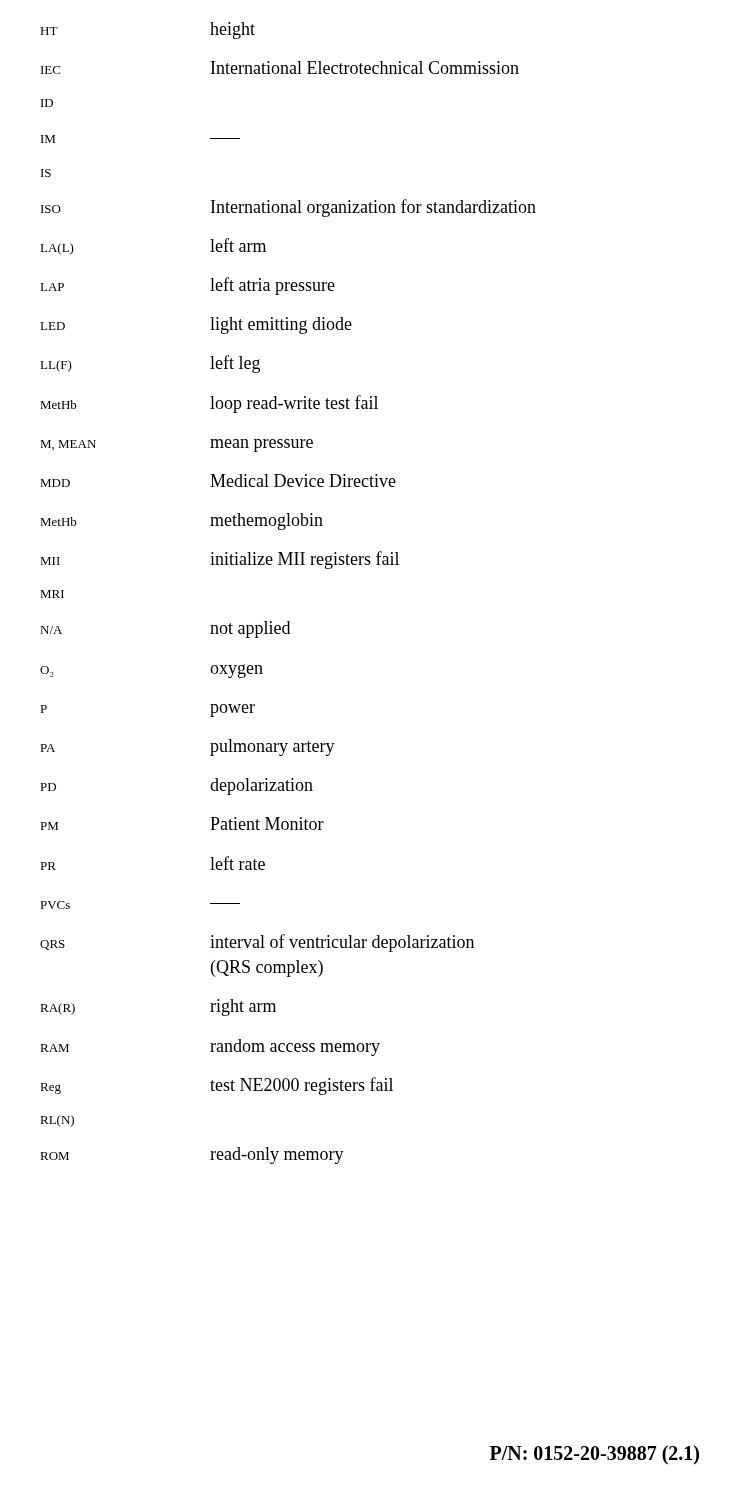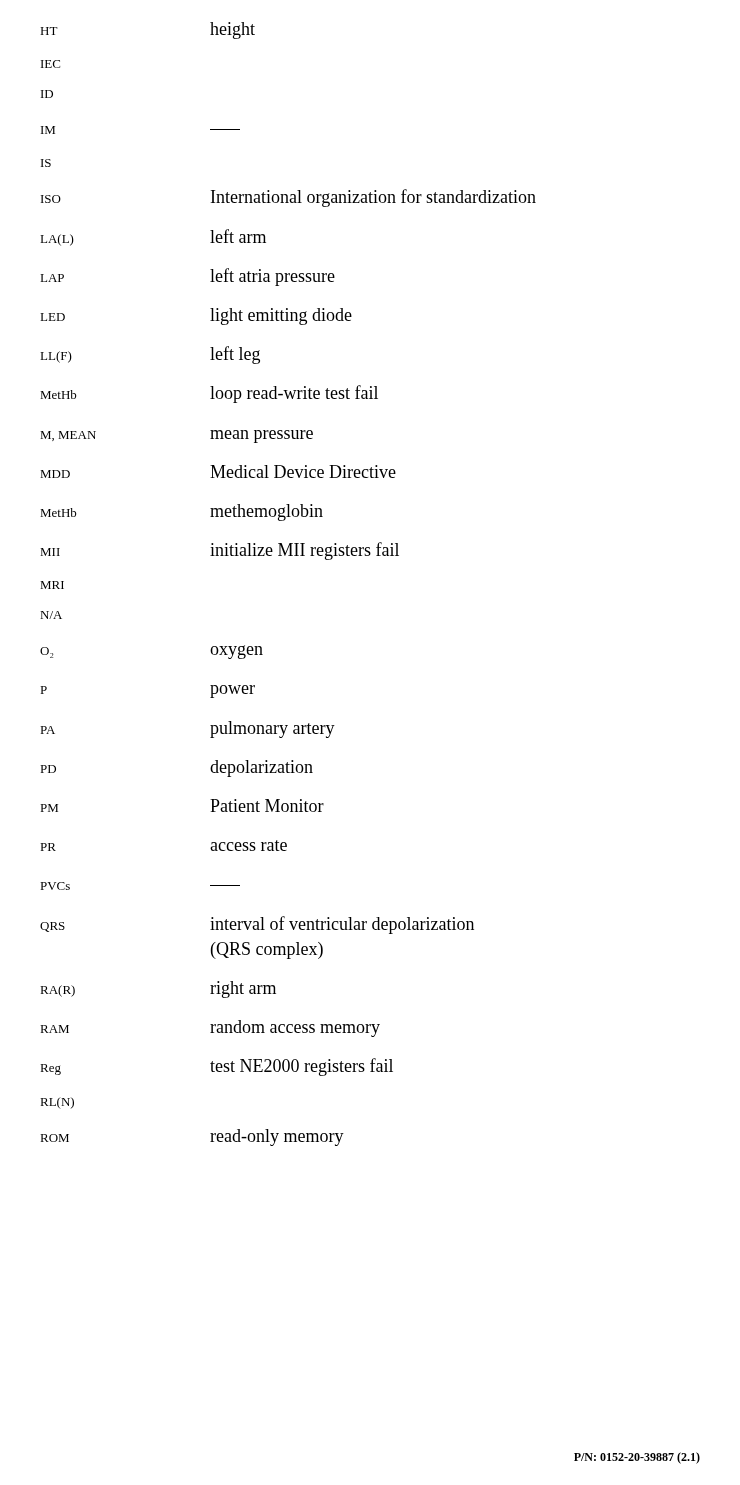--- a/index.html
+++ b/index.html
@@ -43,35 +43,36 @@
       height: 1px;
       background: #000;
       vertical-align: middle;
       margin-top: -2px;
     }
 
     .footer {
       position: absolute;
       bottom: 20px;
       right: 40px;
-      font-size: 12px;
+      font-size: 20px;
       font-weight: bold;
     }
   </style>
 </head>
 <body>
 
 <div>
 
 <div class="glossary-row">
       <div class="term-col">HT</div>
       <div class="definition-col">height</div>
     </div>
     <div class="glossary-row">
       <div class="term-col">IEC</div>
+      <div class="definition-col">International Electrotechnical Commission</div>
     </div>
     <div class="glossary-row">
       <div class="term-col">ID</div>
       <div class="definition-col"></div>
     </div>
     <div class="glossary-row">
       <div class="term-col">IM</div>
       <div class="definition-col"><span class="dash"></span></div>
     </div>
     <div class="glossary-row">
@@ -116,20 +117,21 @@
     </div>
     <div class="glossary-row">
       <div class="term-col">MII</div>
       <div class="definition-col">initialize MII registers fail</div>
     </div>
     <div class="glossary-row">
       <div class="term-col">MRI</div>
     </div>
     <div class="glossary-row">
       <div class="term-col">N/A</div>
+      <div class="definition-col">not applied</div>
     </div>
     <div class="glossary-row">
       <div class="term-col">O₂</div>
       <div class="definition-col">oxygen</div>
     </div>
     <div class="glossary-row">
       <div class="term-col">P</div>
       <div class="definition-col">power</div>
     </div>
     <div class="glossary-row">
@@ -139,21 +141,21 @@
     <div class="glossary-row">
       <div class="term-col">PD</div>
       <div class="definition-col">depolarization</div>
     </div>
     <div class="glossary-row">
       <div class="term-col">PM</div>
       <div class="definition-col">Patient Monitor</div>
     </div>
     <div class="glossary-row">
       <div class="term-col">PR</div>
-      <div class="definition-col">access rate</div>
+      <div class="definition-col">left rate</div>
     </div>
     <div class="glossary-row">
       <div class="term-col">PVCs</div>
       <div class="definition-col"><span class="dash"></span></div>
     </div>
     <div class="glossary-row">
       <div class="term-col">QRS</div>
       <div class="definition-col"><span>interval of ventricular depolarization</span><br><span>(QRS complex)</span></div>
     </div>
     <div class="glossary-row">

